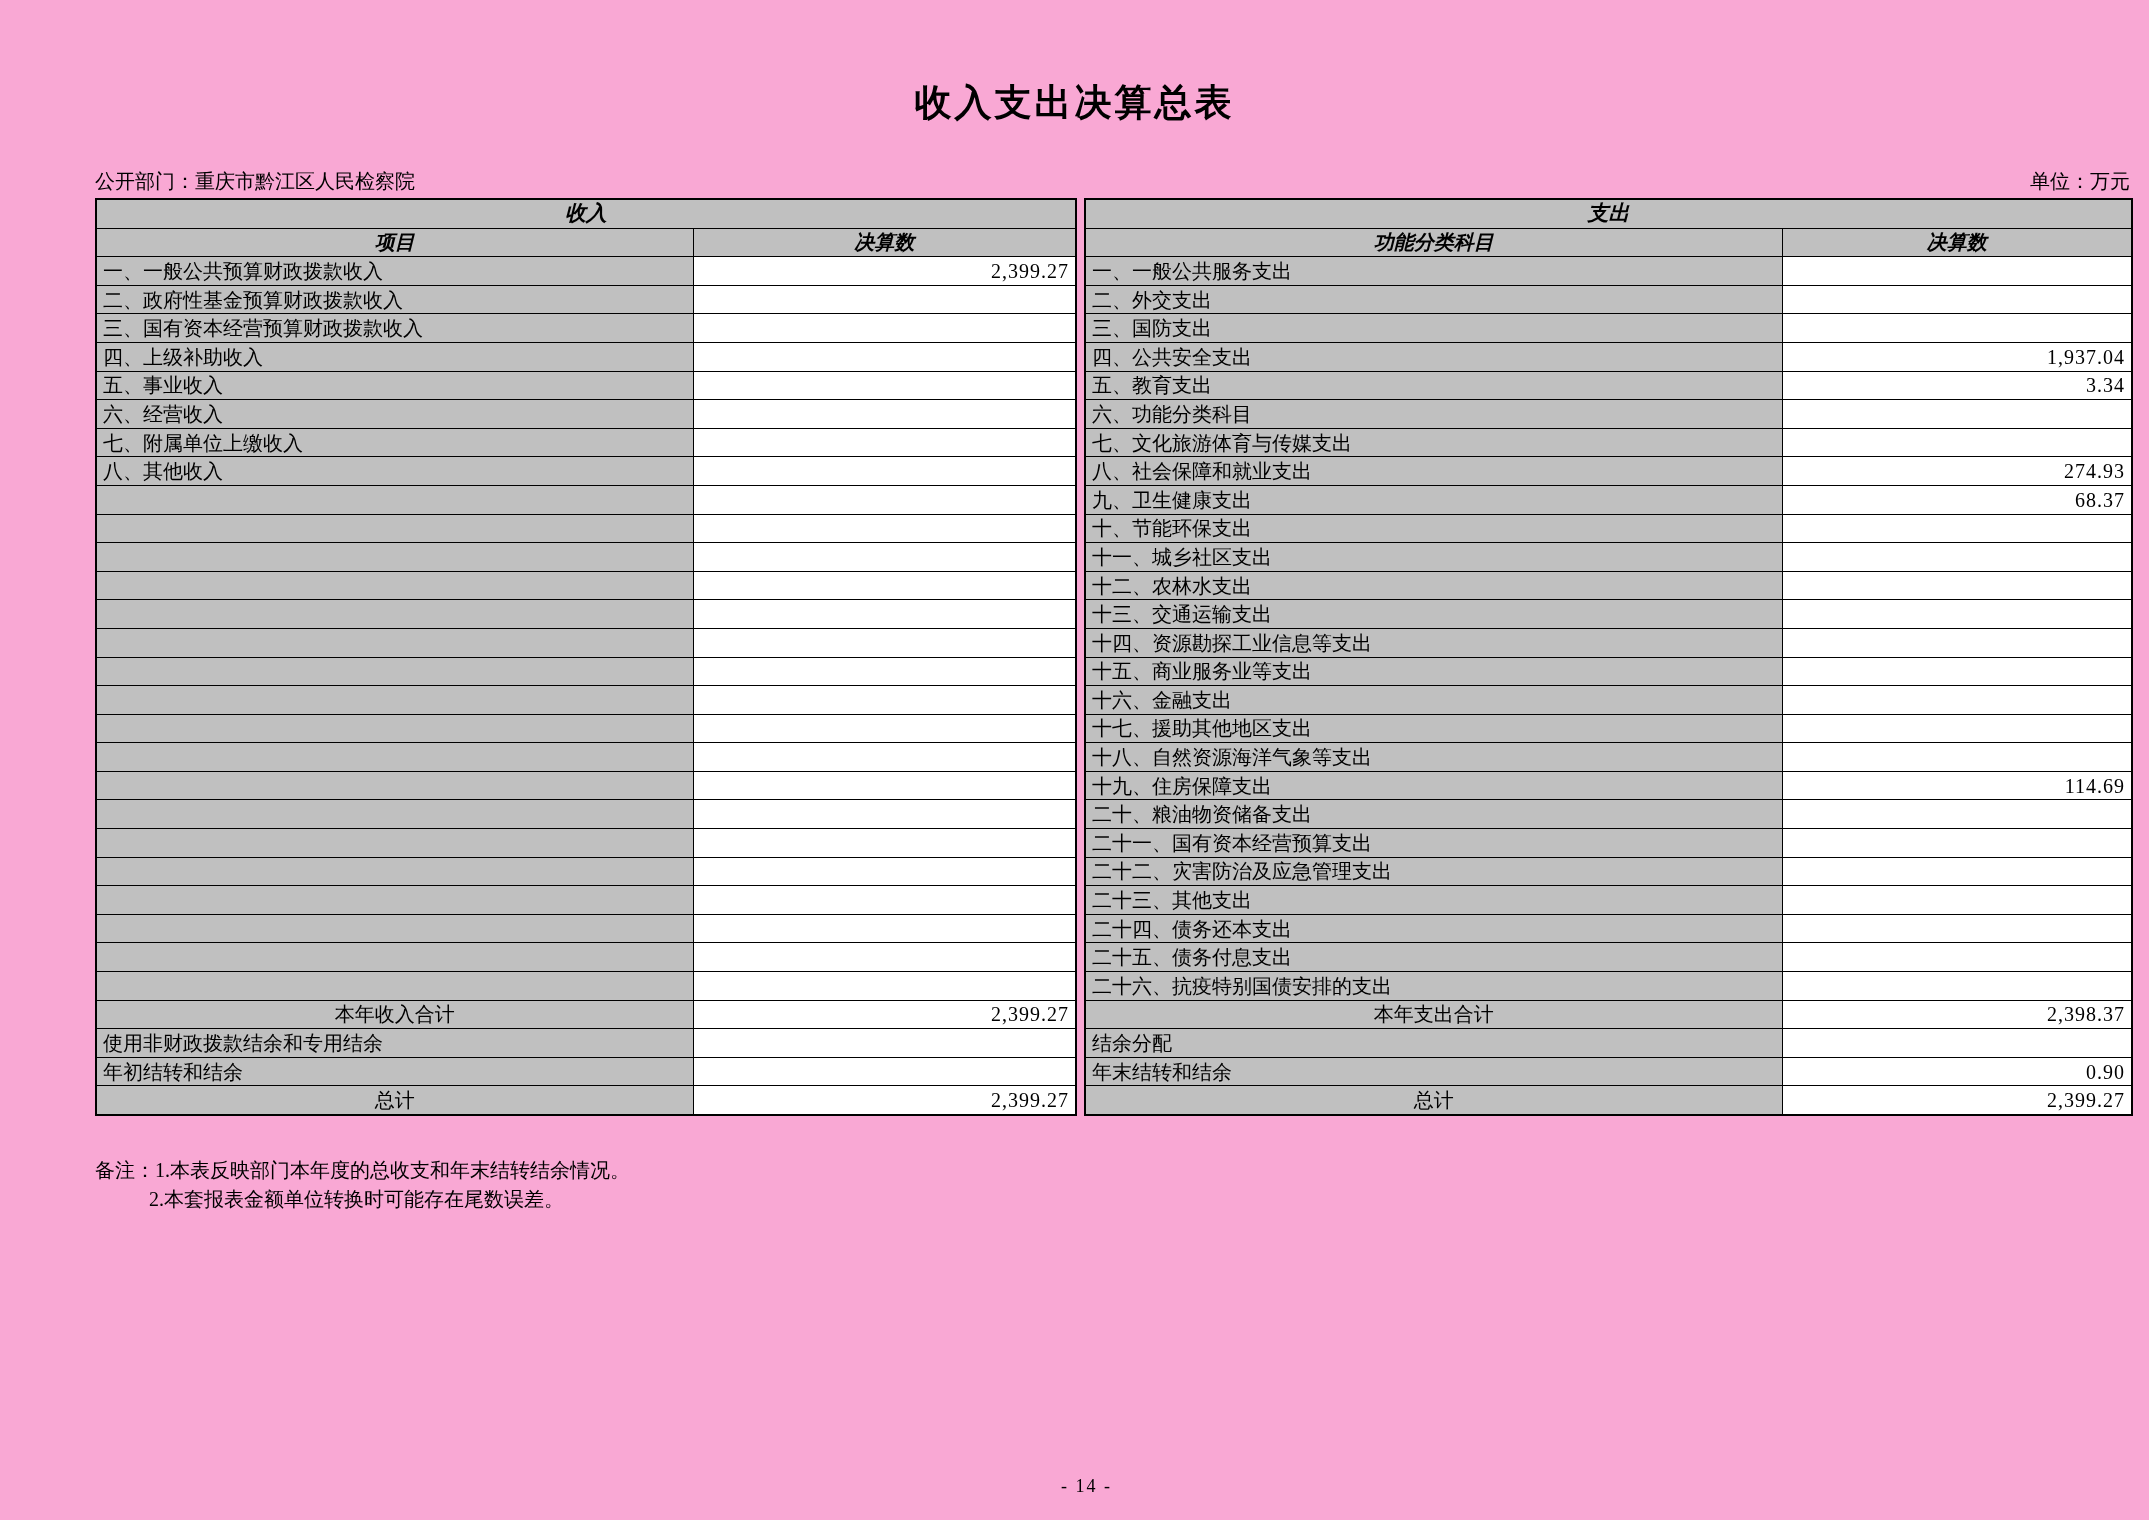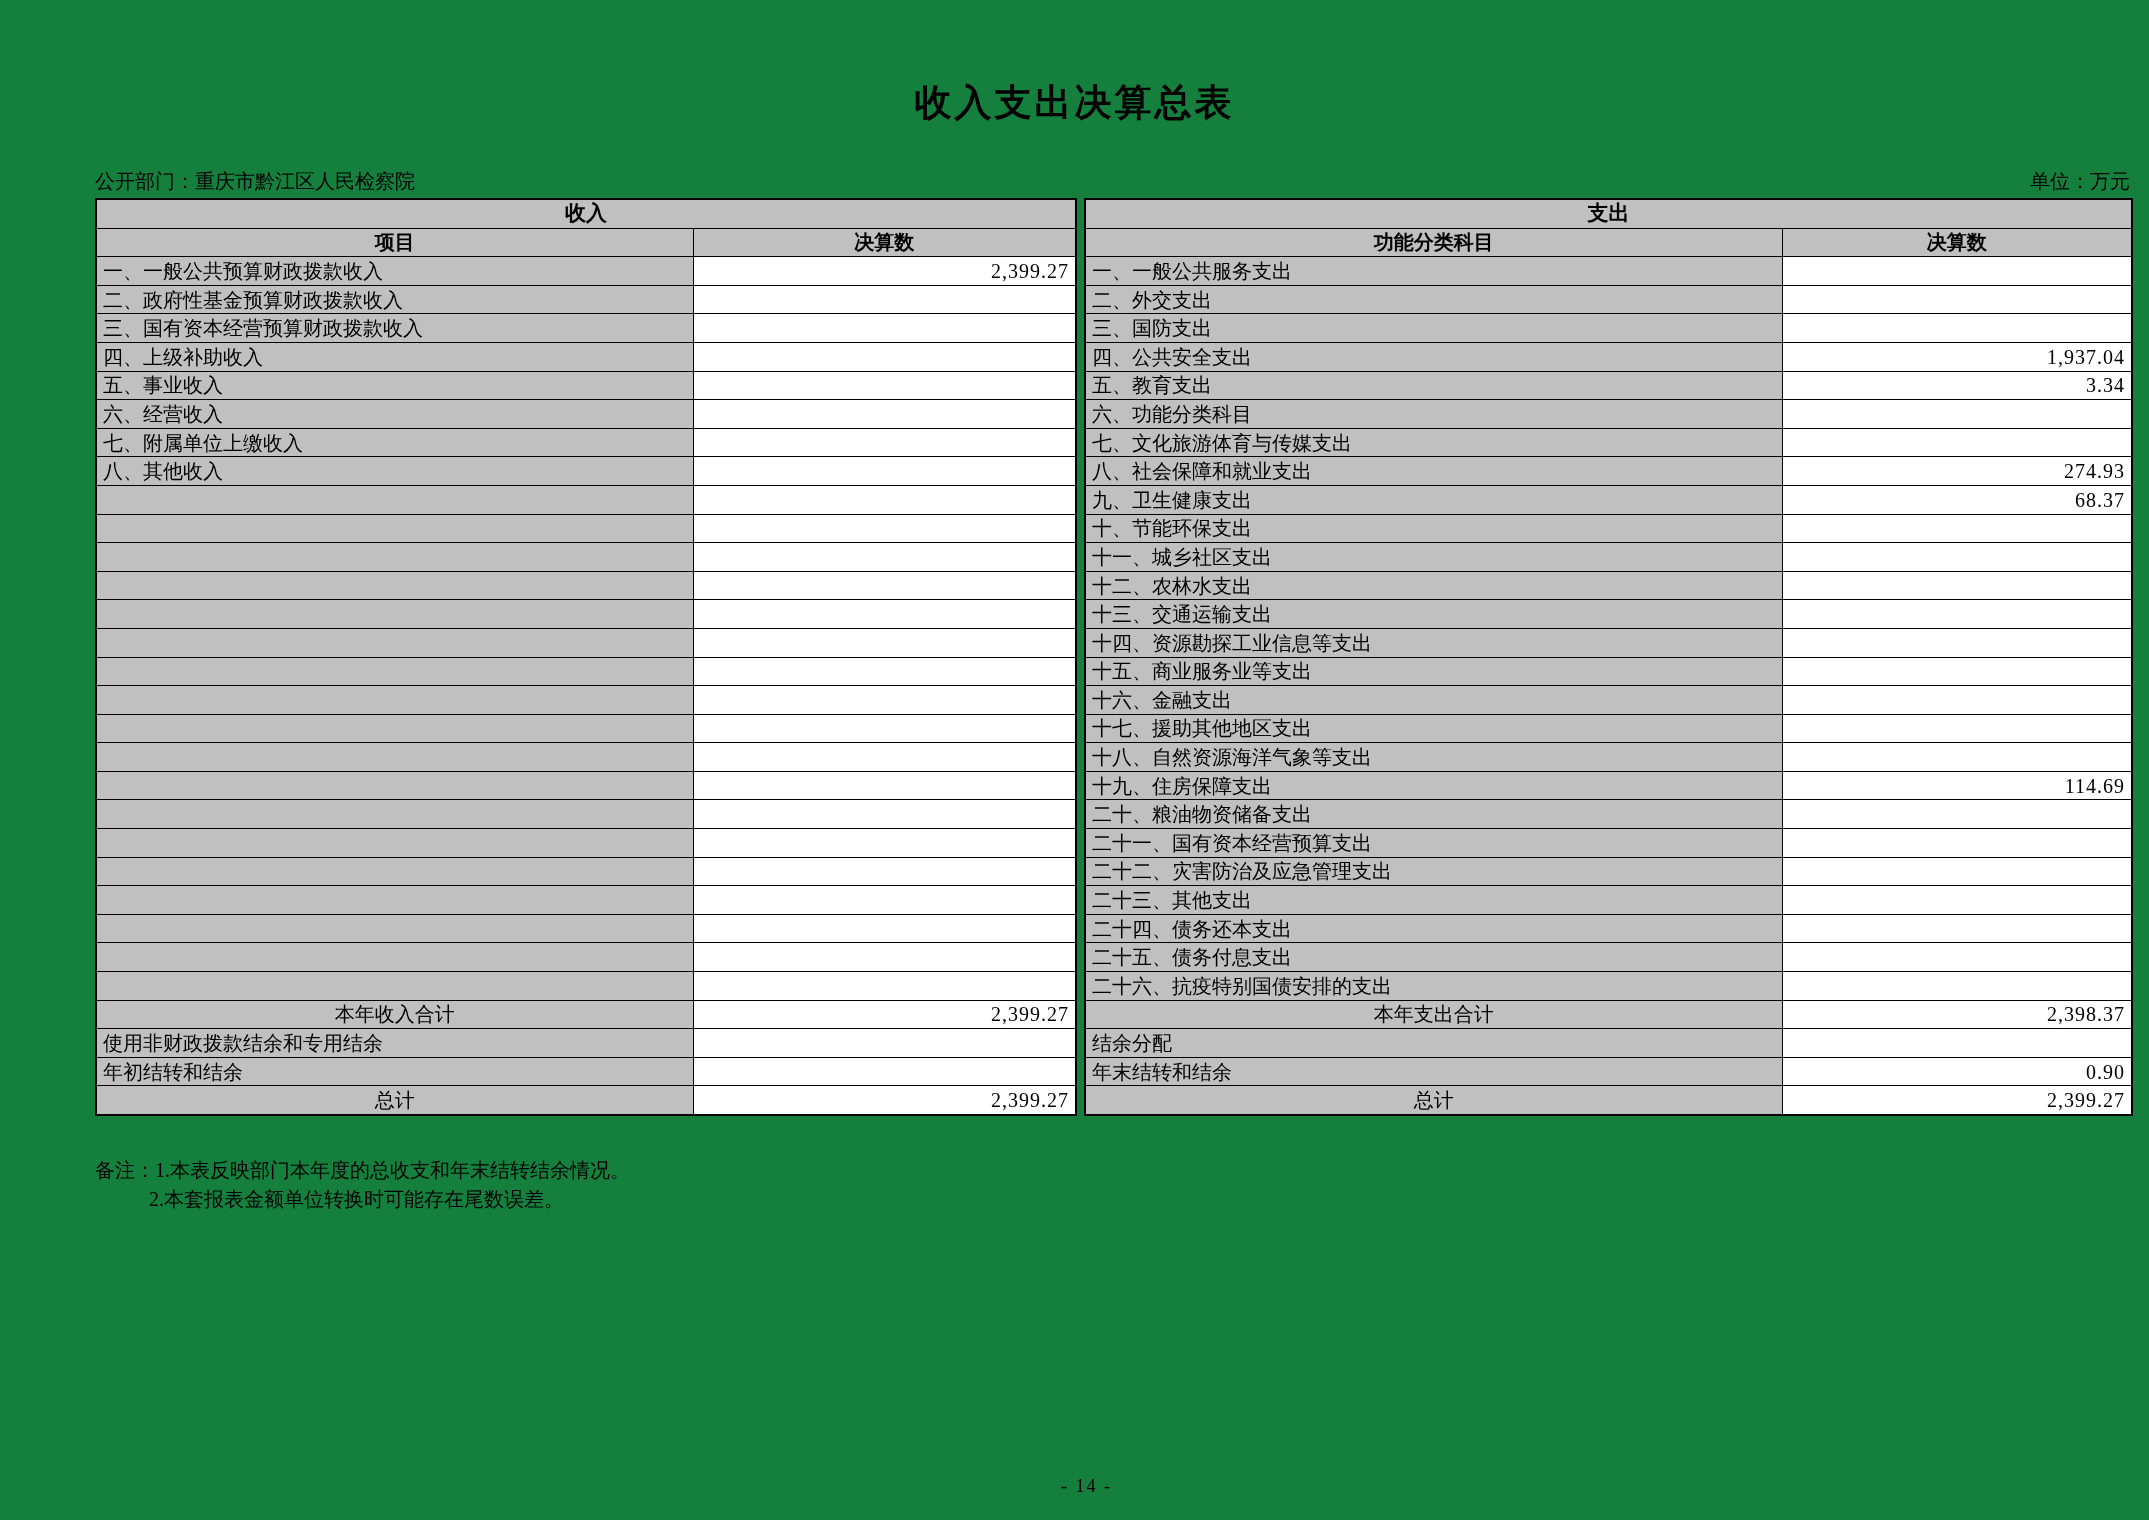--- a/index.html
+++ b/index.html
@@ -1,19 +1,19 @@
 <!DOCTYPE html>
 <html><head>
 <meta charset="utf-8">
 <style>
   html,body{margin:0;padding:0;background:#fff;}
   .page{
     position:relative;
     width:2149px;height:1520px;
-    background:#15803d;
+    background:#f9a8d4;
     font-family:"Liberation Serif","DejaVu Serif",serif;
     color:#000;
     overflow:hidden;
   }
   .doc-title{
     position:absolute;left:0;top:78px;width:2149px;
     text-align:center;font-size:37px;font-weight:bold;letter-spacing:3px;
   }
   .table-code{
     position:absolute;right:19px;top:138px;width:600px;
@@ -34,21 +34,21 @@
   .t-rev{width:980px;}
   .t-exp{width:1047px;}
   th,td{
     border:1px solid #000;
     font-size:20px;
     padding:0 6px;
     height:27.6px;
     line-height:1.1;
     overflow:hidden;white-space:nowrap;
   }
-  th{background:#c0c0c0;font-weight:bold;text-align:center;}
+  th{background:#c0c0c0;font-weight:bold;text-align:center;font-style:italic;}
   th.section{font-size:21px;}
   td.label{background:#c0c0c0;text-align:left;}
   td.label.total{text-align:center;font-weight:normal;margin-left:9px;}
   td.value{background:#ffffff;text-align:right;letter-spacing:1px;}
   .notes{
     position:absolute;left:95px;top:1156px;font-size:20px;line-height:29px;
   }
   .notes .note2{margin-left:54px;}
   .page-number{
     position:absolute;left:12px;top:1476px;width:2149px;

